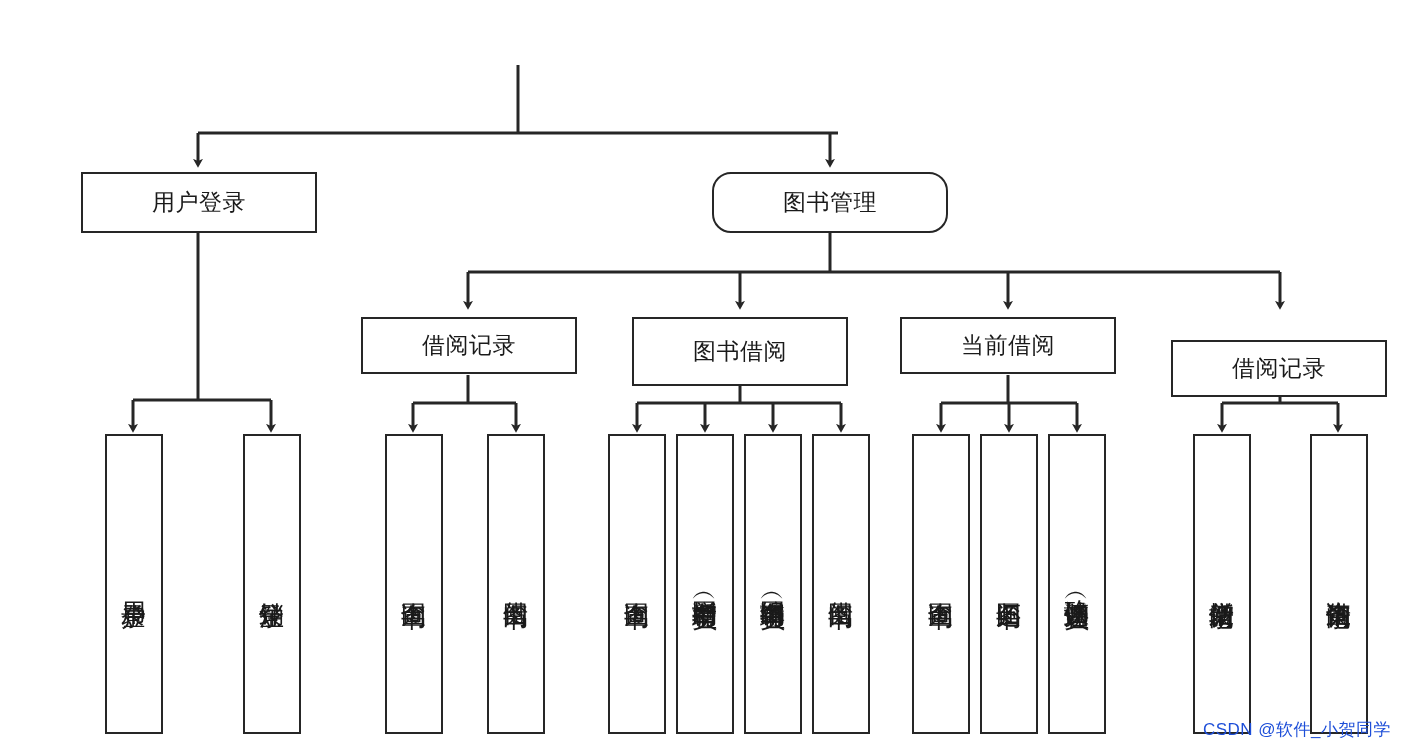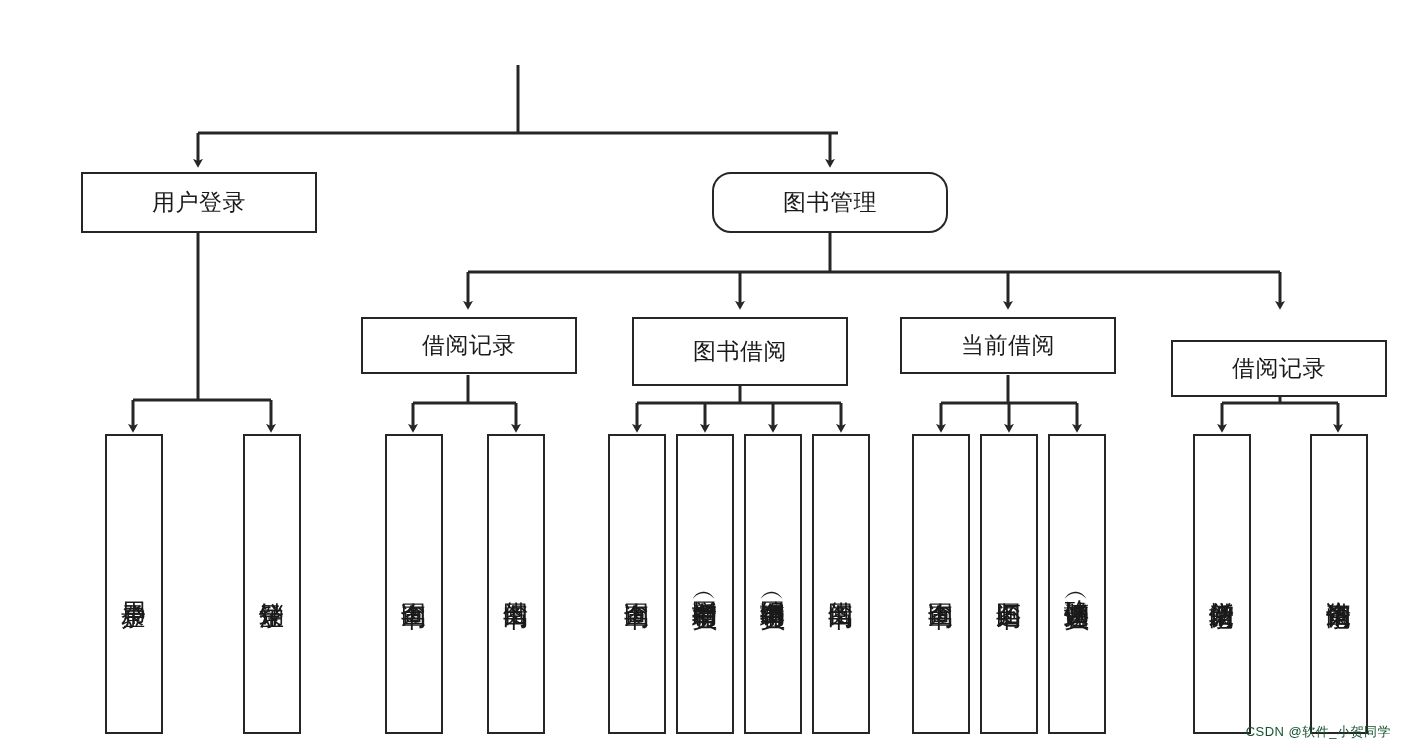--- a/index.html
+++ b/index.html
@@ -57,22 +57,22 @@
   .node-v > span {
     writing-mode: vertical-rl;
     text-orientation: upright;
     display: block;
     text-align: center;
   }
   #watermark {
     position: absolute;
     right: 14px;
     bottom: 6px;
-    font-size: 13px;
-    color: #14532d;
+    font-size: 17px;
+    color: #1d4ed8;
     letter-spacing: 0.5px;
     white-space: nowrap;
     user-select: none;
   }
 </style>
 </head>
 <body>
 
 <div id="diagram-root">
 

